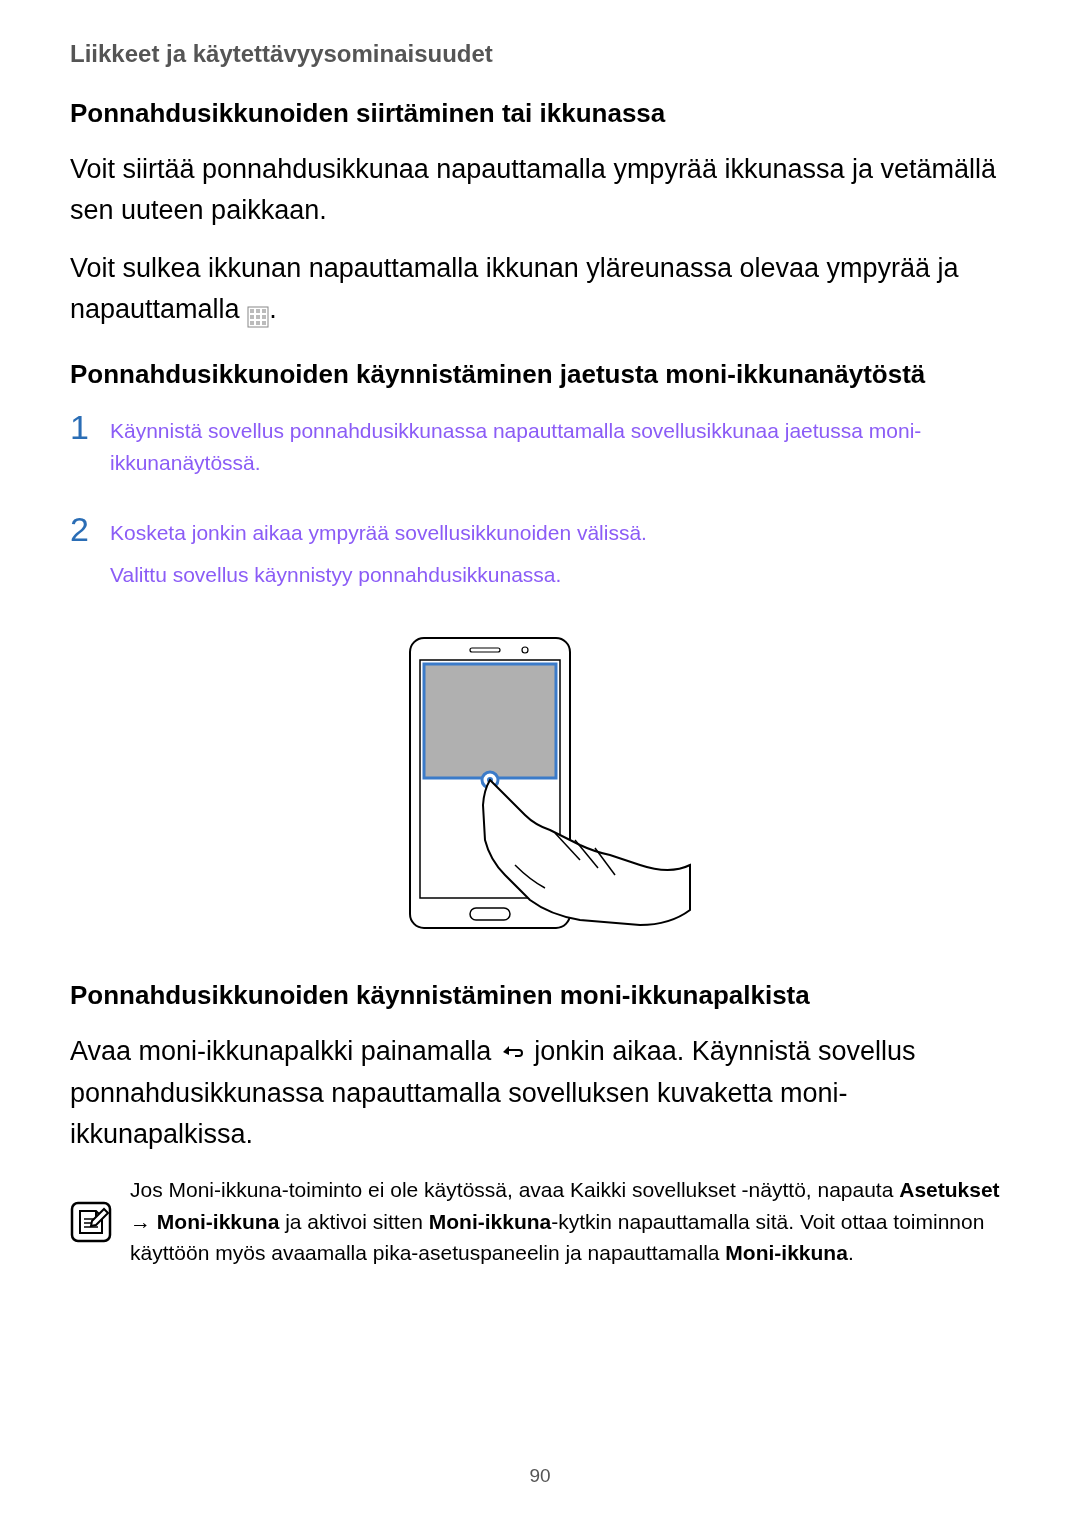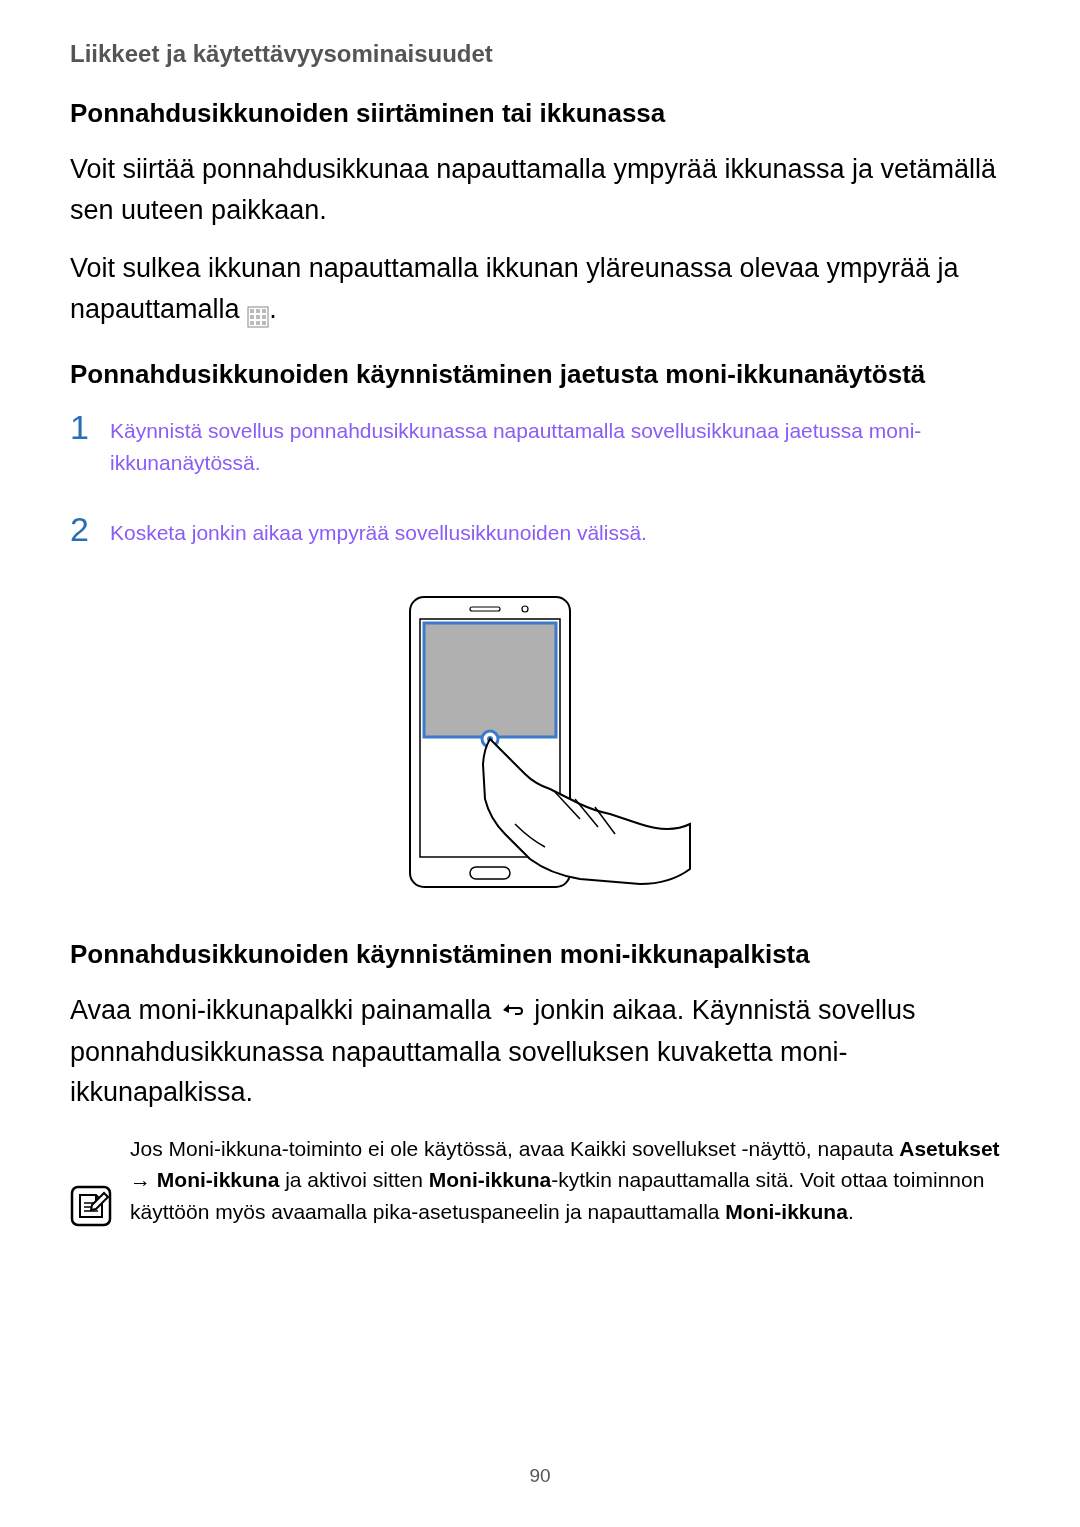--- a/index.html
+++ b/index.html
@@ -70,21 +70,21 @@
       display: flex;
       justify-content: center;
       margin: 30px 0 40px 0;
     }
     .phone-illustration {
       width: 320px;
       height: 310px;
     }
     .note-block {
       display: flex;
-      align-items: flex-end;
+      align-items: center;
       margin-top: 20px;
       gap: 18px;
     }
     .note-icon {
       width: 42px;
       height: 42px;
       flex-shrink: 0;
       margin-top: 2px;
     }
     .note-text {
@@ -140,20 +140,21 @@
   <div class="numbered-item">
     <div class="item-number">1</div>
     <div class="item-content">
       <div class="item-text">Käynnistä sovellus ponnahdusikkunassa napauttamalla sovellusikkunaa jaetussa moni-ikkunanäytössä.</div>
     </div>
   </div>
   <div class="numbered-item">
     <div class="item-number">2</div>
     <div class="item-content">
       <div class="item-text">Kosketa jonkin aikaa ympyrää sovellusikkunoiden välissä.</div>
+      <div class="item-text">Valittu sovellus käynnistyy ponnahdusikkunassa.</div>
     </div>
   </div>
 </div>
 
 <div class="illustration-container">
   <svg class="phone-illustration" viewBox="0 0 320 310">
 
     <rect x="30" y="8" width="160" height="290" rx="14" ry="14" fill="#ffffff" stroke="#000000" stroke-width="2"></rect>
 
     <rect x="90" y="18" width="30" height="4" rx="2" fill="none" stroke="#000" stroke-width="1.2"></rect>

